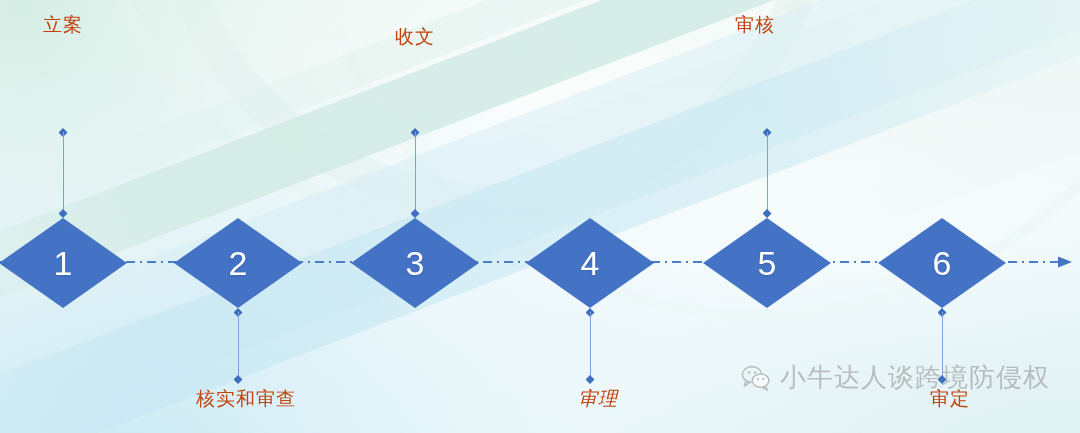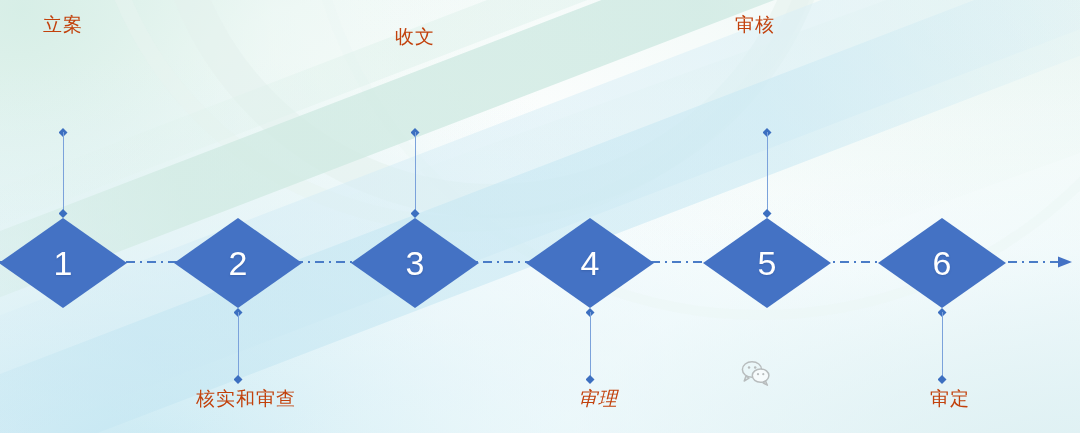--- a/index.html
+++ b/index.html
@@ -301,15 +301,16 @@
         <ellipse cx="11" cy="9.5" rx="9.6" ry="7.8" fill="none" stroke="#9a9a9a" stroke-width="1.5"></ellipse>
         <path d="M5 16 L3.2 21 L8 18.2 Z" fill="none" stroke="#9a9a9a" stroke-width="1.5" stroke-linejoin="round"></path>
         <circle cx="8" cy="7.6" r="1.25" fill="#9a9a9a"></circle>
         <circle cx="14.2" cy="7.6" r="1.25" fill="#9a9a9a"></circle>
         <ellipse cx="19.6" cy="15.6" rx="8.3" ry="6.7" fill="#ffffff" stroke="#9a9a9a" stroke-width="1.5"></ellipse>
         <path d="M24.6 21.2 L26.4 25.2 L22.2 23 Z" fill="#ffffff" stroke="#9a9a9a" stroke-width="1.5" stroke-linejoin="round"></path>
         <circle cx="17" cy="14.2" r="1.1" fill="#9a9a9a"></circle>
         <circle cx="22.3" cy="14.2" r="1.1" fill="#9a9a9a"></circle>
       </svg>
     </span>
+    <span>小牛达人谈跨境防侵权</span>
   </div>
 
 </div>
 
 </body></html>

